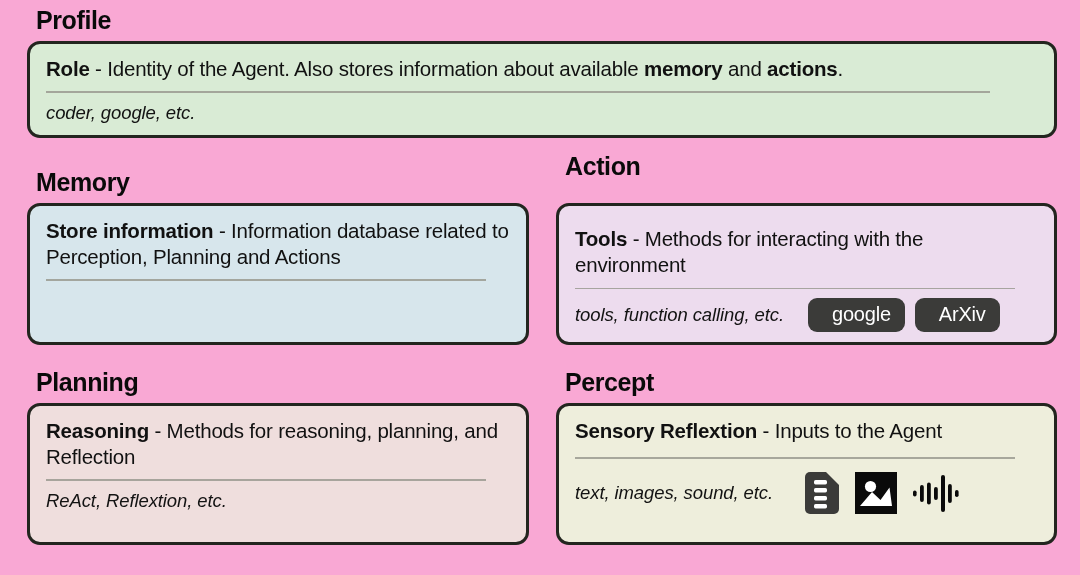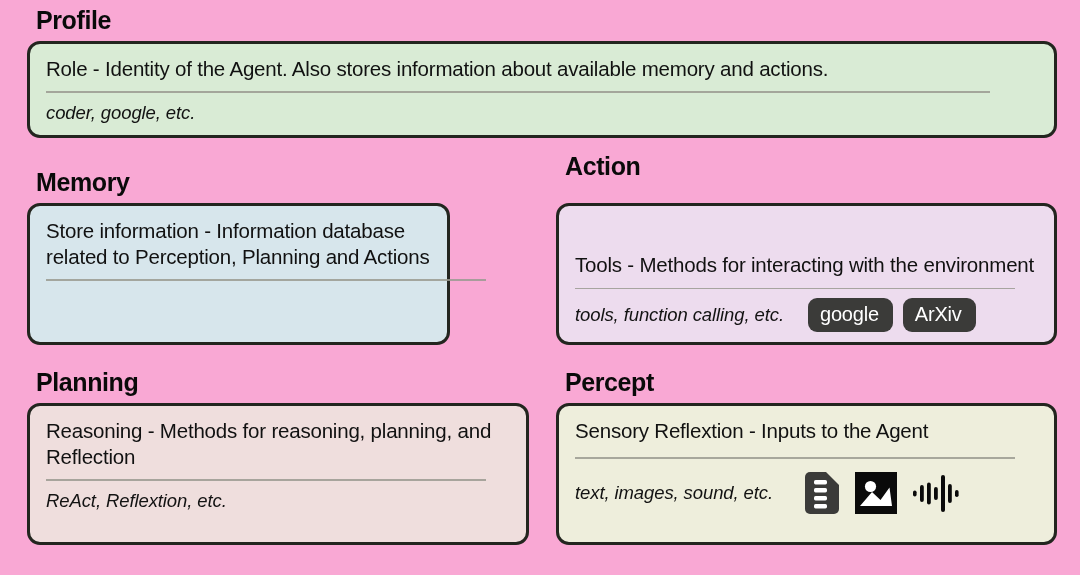--- a/index.html
+++ b/index.html
@@ -33,21 +33,21 @@
     flex-direction: column;
   }
 
   .card-head {
     font-size: 20.5px;
     line-height: 1.27;
     color: #111111;
     letter-spacing: -0.2px;
     font-weight: normal;
   }
-  .card-head b { font-weight: normal; }
+  .card-head b { font-weight: bold; }
 
   .divider {
     height: 1.5px;
     background: #9a9a90;
     opacity: .85;
     margin: 9px 0 0 0;
   }
 
   .card-foot {
     font-size: 18.5px;
@@ -66,21 +66,21 @@
     position: absolute; left: 27px; top: 41px;
     width: 1030px; height: 97px;
     background: #d9ebd5;
   }
   #profile-card .divider { width: 944px; }
 
   
   #memory-title { position: absolute; left: 36px; top: 170px; }
   #memory-card {
     position: absolute; left: 27px; top: 203px;
-    width: 423px; height: 142px;
+    width: 502px; height: 142px;
     background: #d7e6ec;
   }
   #memory-card .divider { width: 440px; }
 
   
   #action-title { position: absolute; left: 565px; top: 154px; }
   #action-card {
     position: absolute; left: 556px; top: 203px;
     width: 501px; height: 142px;
     background: #eddcee;
@@ -109,21 +109,21 @@
 
   
   .chip-row { display: flex; gap: 10px; margin-left: 12px; }
   .chip {
     background: #3b3b39;
     color: #ffffff;
     font-style: normal;
     font-size: 20px;
     letter-spacing: -0.2px;
     border-radius: 9px;
-    padding: 5px 14px 6px 12px;
+    padding: 5px 14px 6px 24px;
     line-height: 1.15;
   }
 
   
   .icon-row { display: flex; align-items: center; gap: 16px; margin-left: 14px; }
   .ic { display: block; }
 </style>
 </head>
 <body>
 

